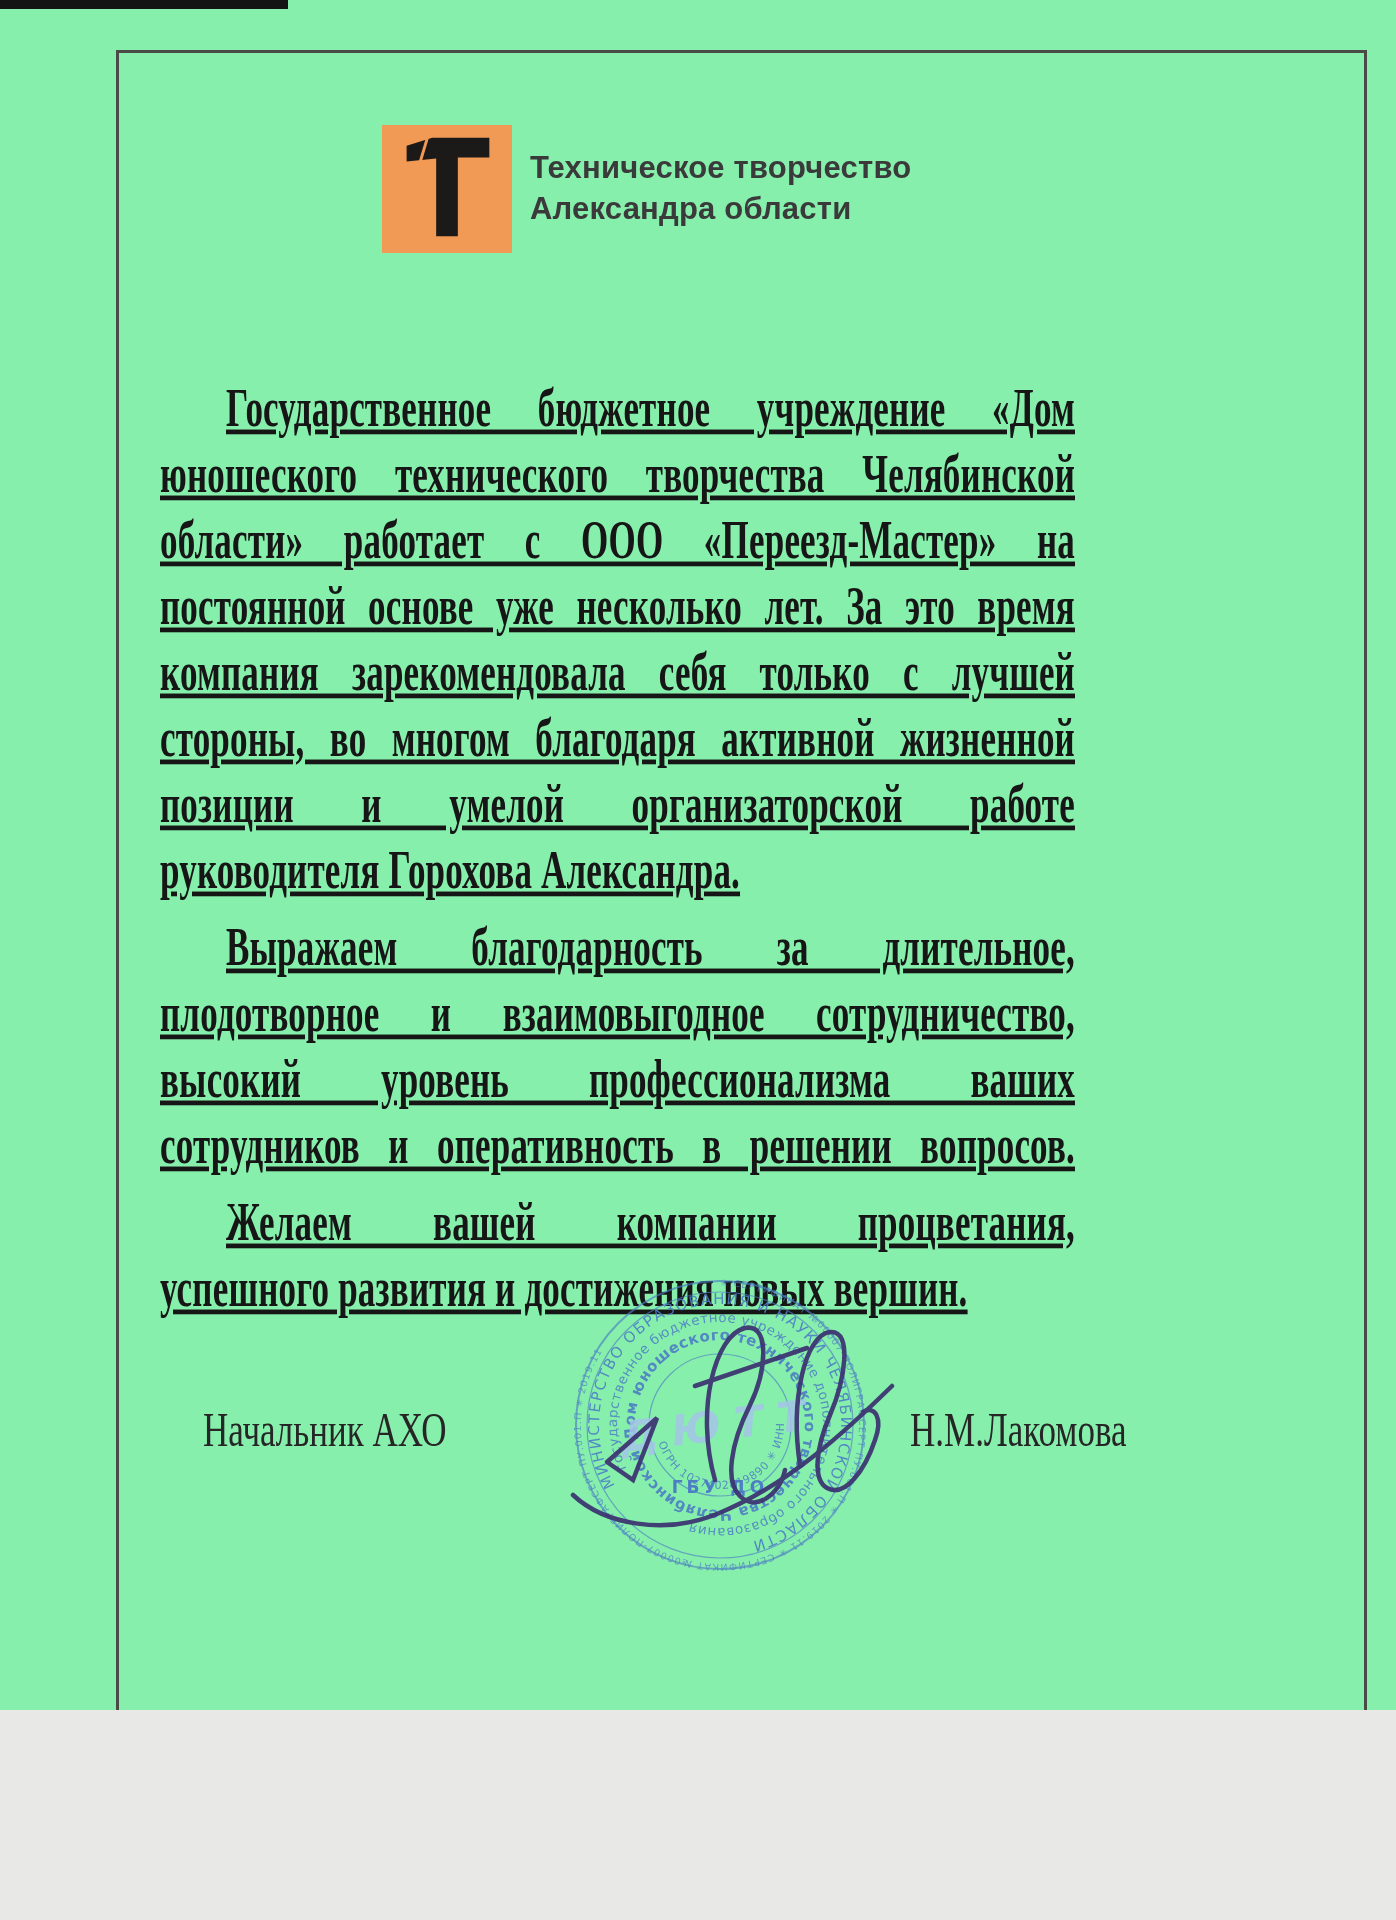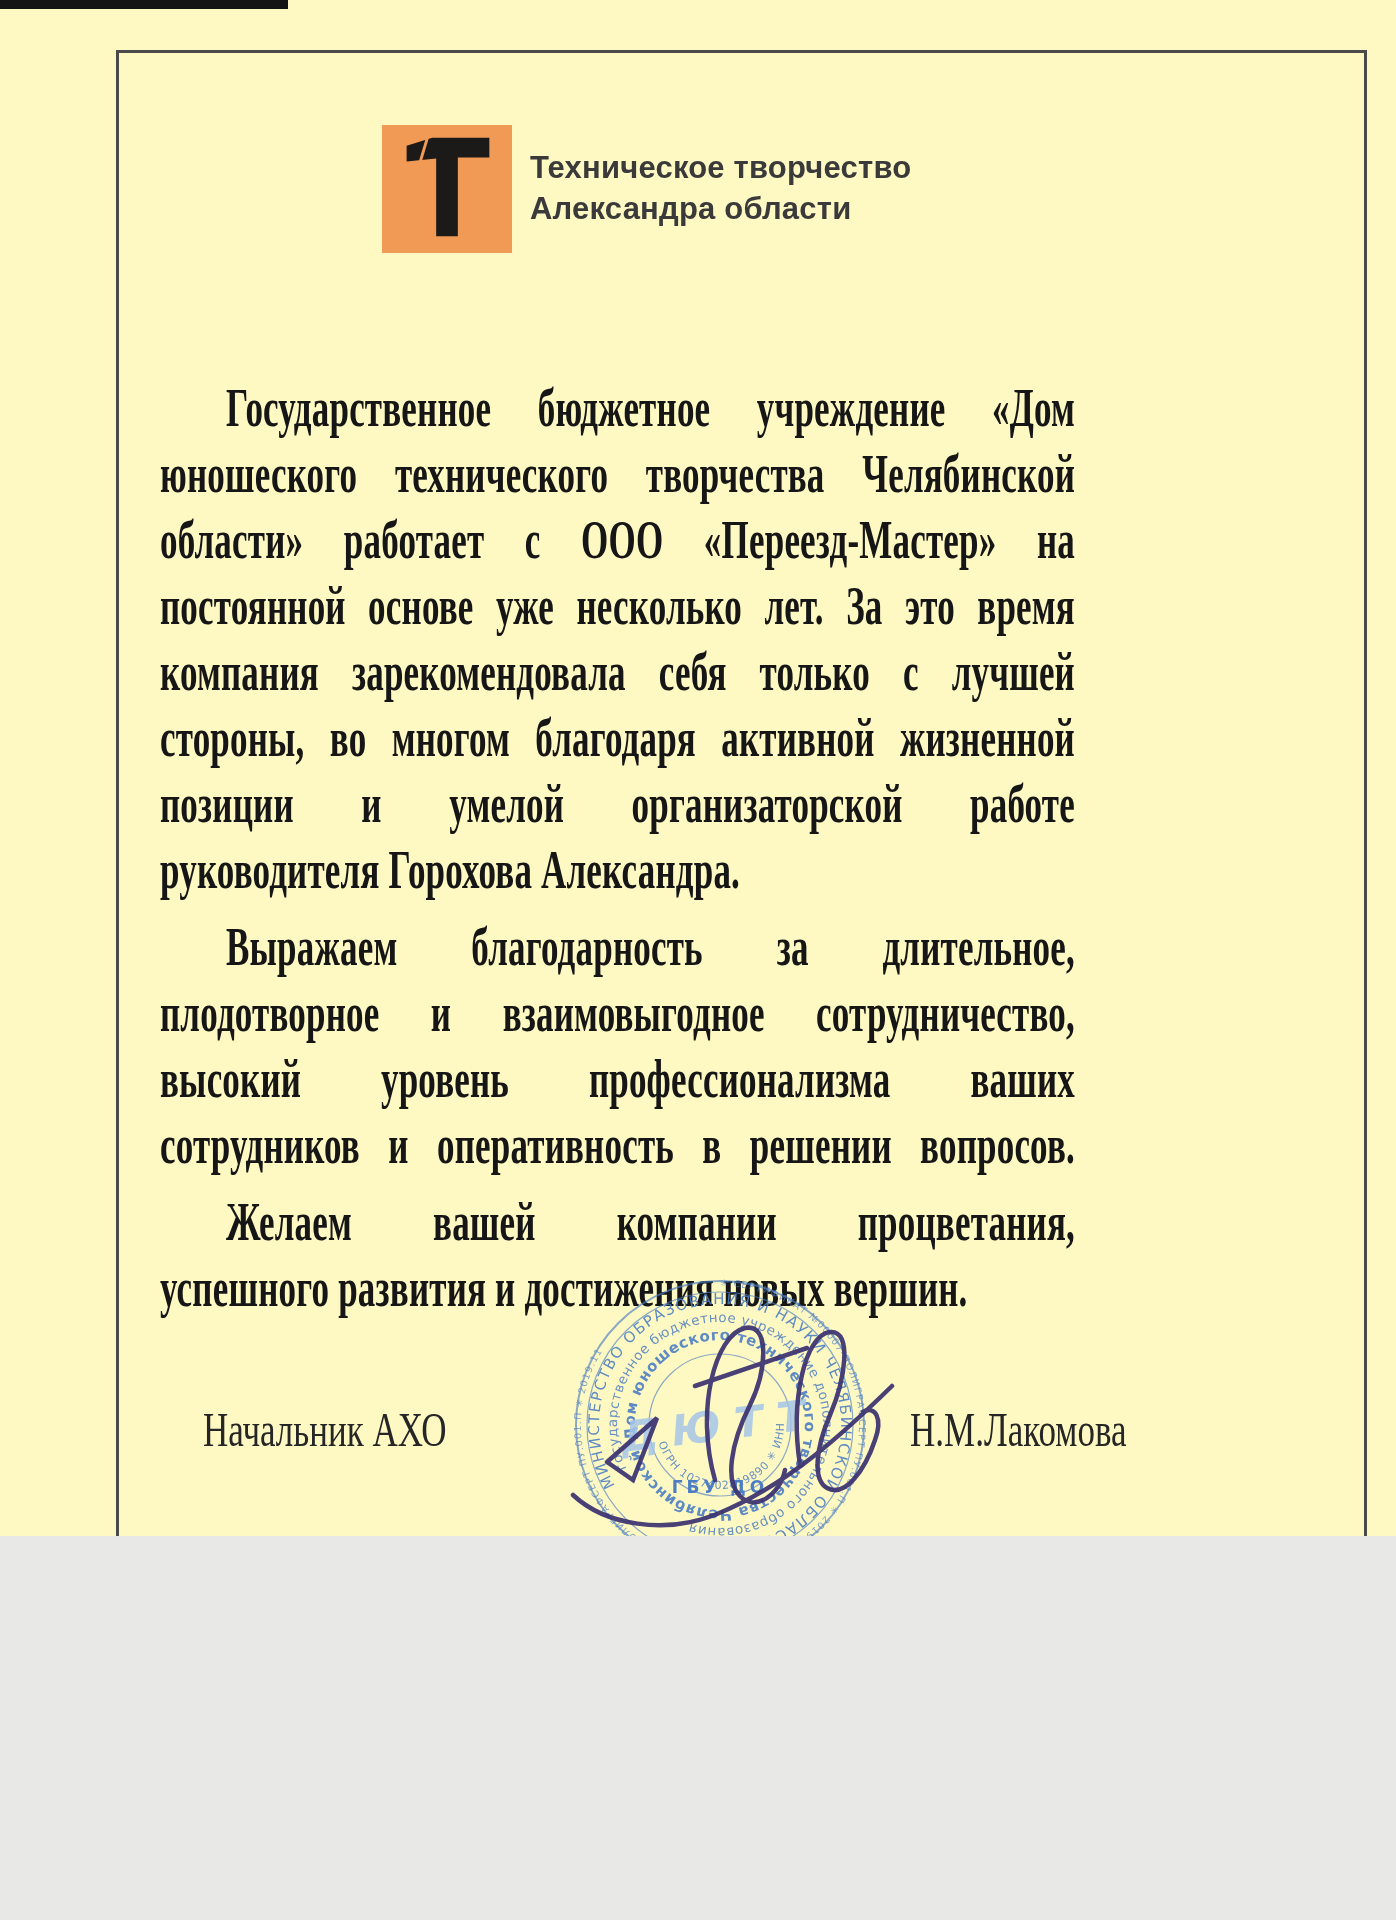--- a/index.html
+++ b/index.html
@@ -1,33 +1,33 @@
 <!DOCTYPE html>
 <html><head>
 <meta charset="utf-8">
 <style>
   html,body{margin:0;padding:0;background:#e8e8e6;}
-  .page{position:relative;width:1396px;height:1536px;background:#fef9c3;overflow:hidden;
+  .page{position:relative;width:1396px;height:1710px;background:#86efac;overflow:hidden;
         font-family:"Liberation Serif", serif;}
   
   .strip-top{position:absolute;left:0;top:0;width:288px;height:9px;background:#141414;}
   .strip-bottom{position:absolute;left:0;top:1906px;width:1396px;height:9px;background:#5a5a58;}
   .strip-bottom2{position:absolute;left:0;top:1915px;width:1396px;height:5px;background:#2b2b2a;}
   
   .frame{position:absolute;left:116px;top:50px;width:1251px;height:1815px;
          border:3px solid #4a4a48;box-sizing:border-box;}
   
   .logo{position:absolute;left:382px;top:125px;display:flex;}
   .logo-mark{width:130px;height:128px;background:#f09a55;}
   .logo-title{margin-left:18px;padding-top:22px;
       font-family:"Liberation Sans", sans-serif;font-weight:bold;
       font-size:31px;line-height:41px;color:#3a3a3a;letter-spacing:.2px;}
   
   .body-col{position:absolute;left:160px;top:376px;width:915px;color:#161616;}
-  .para{margin:0 0 11px 0;}
+  .para{margin:0 0 11px 0;text-decoration:underline;}
   .line{height:66px;line-height:66px;font-size:35px;font-weight:bold;
         text-align:justify;transform:scaleY(1.58);letter-spacing:.2px;}
   .line.stretch{text-align-last:justify;}
   .line.flush{text-align-last:left;}
   .line.indent{padding-left:66px;}
   
   .sig-row{position:absolute;left:203px;top:1398px;width:1020px;height:66px;
            line-height:66px;font-size:35px;color:#262626;transform:scaleY(1.38);}
   .sig-name{position:absolute;left:707px;top:0;}
   

